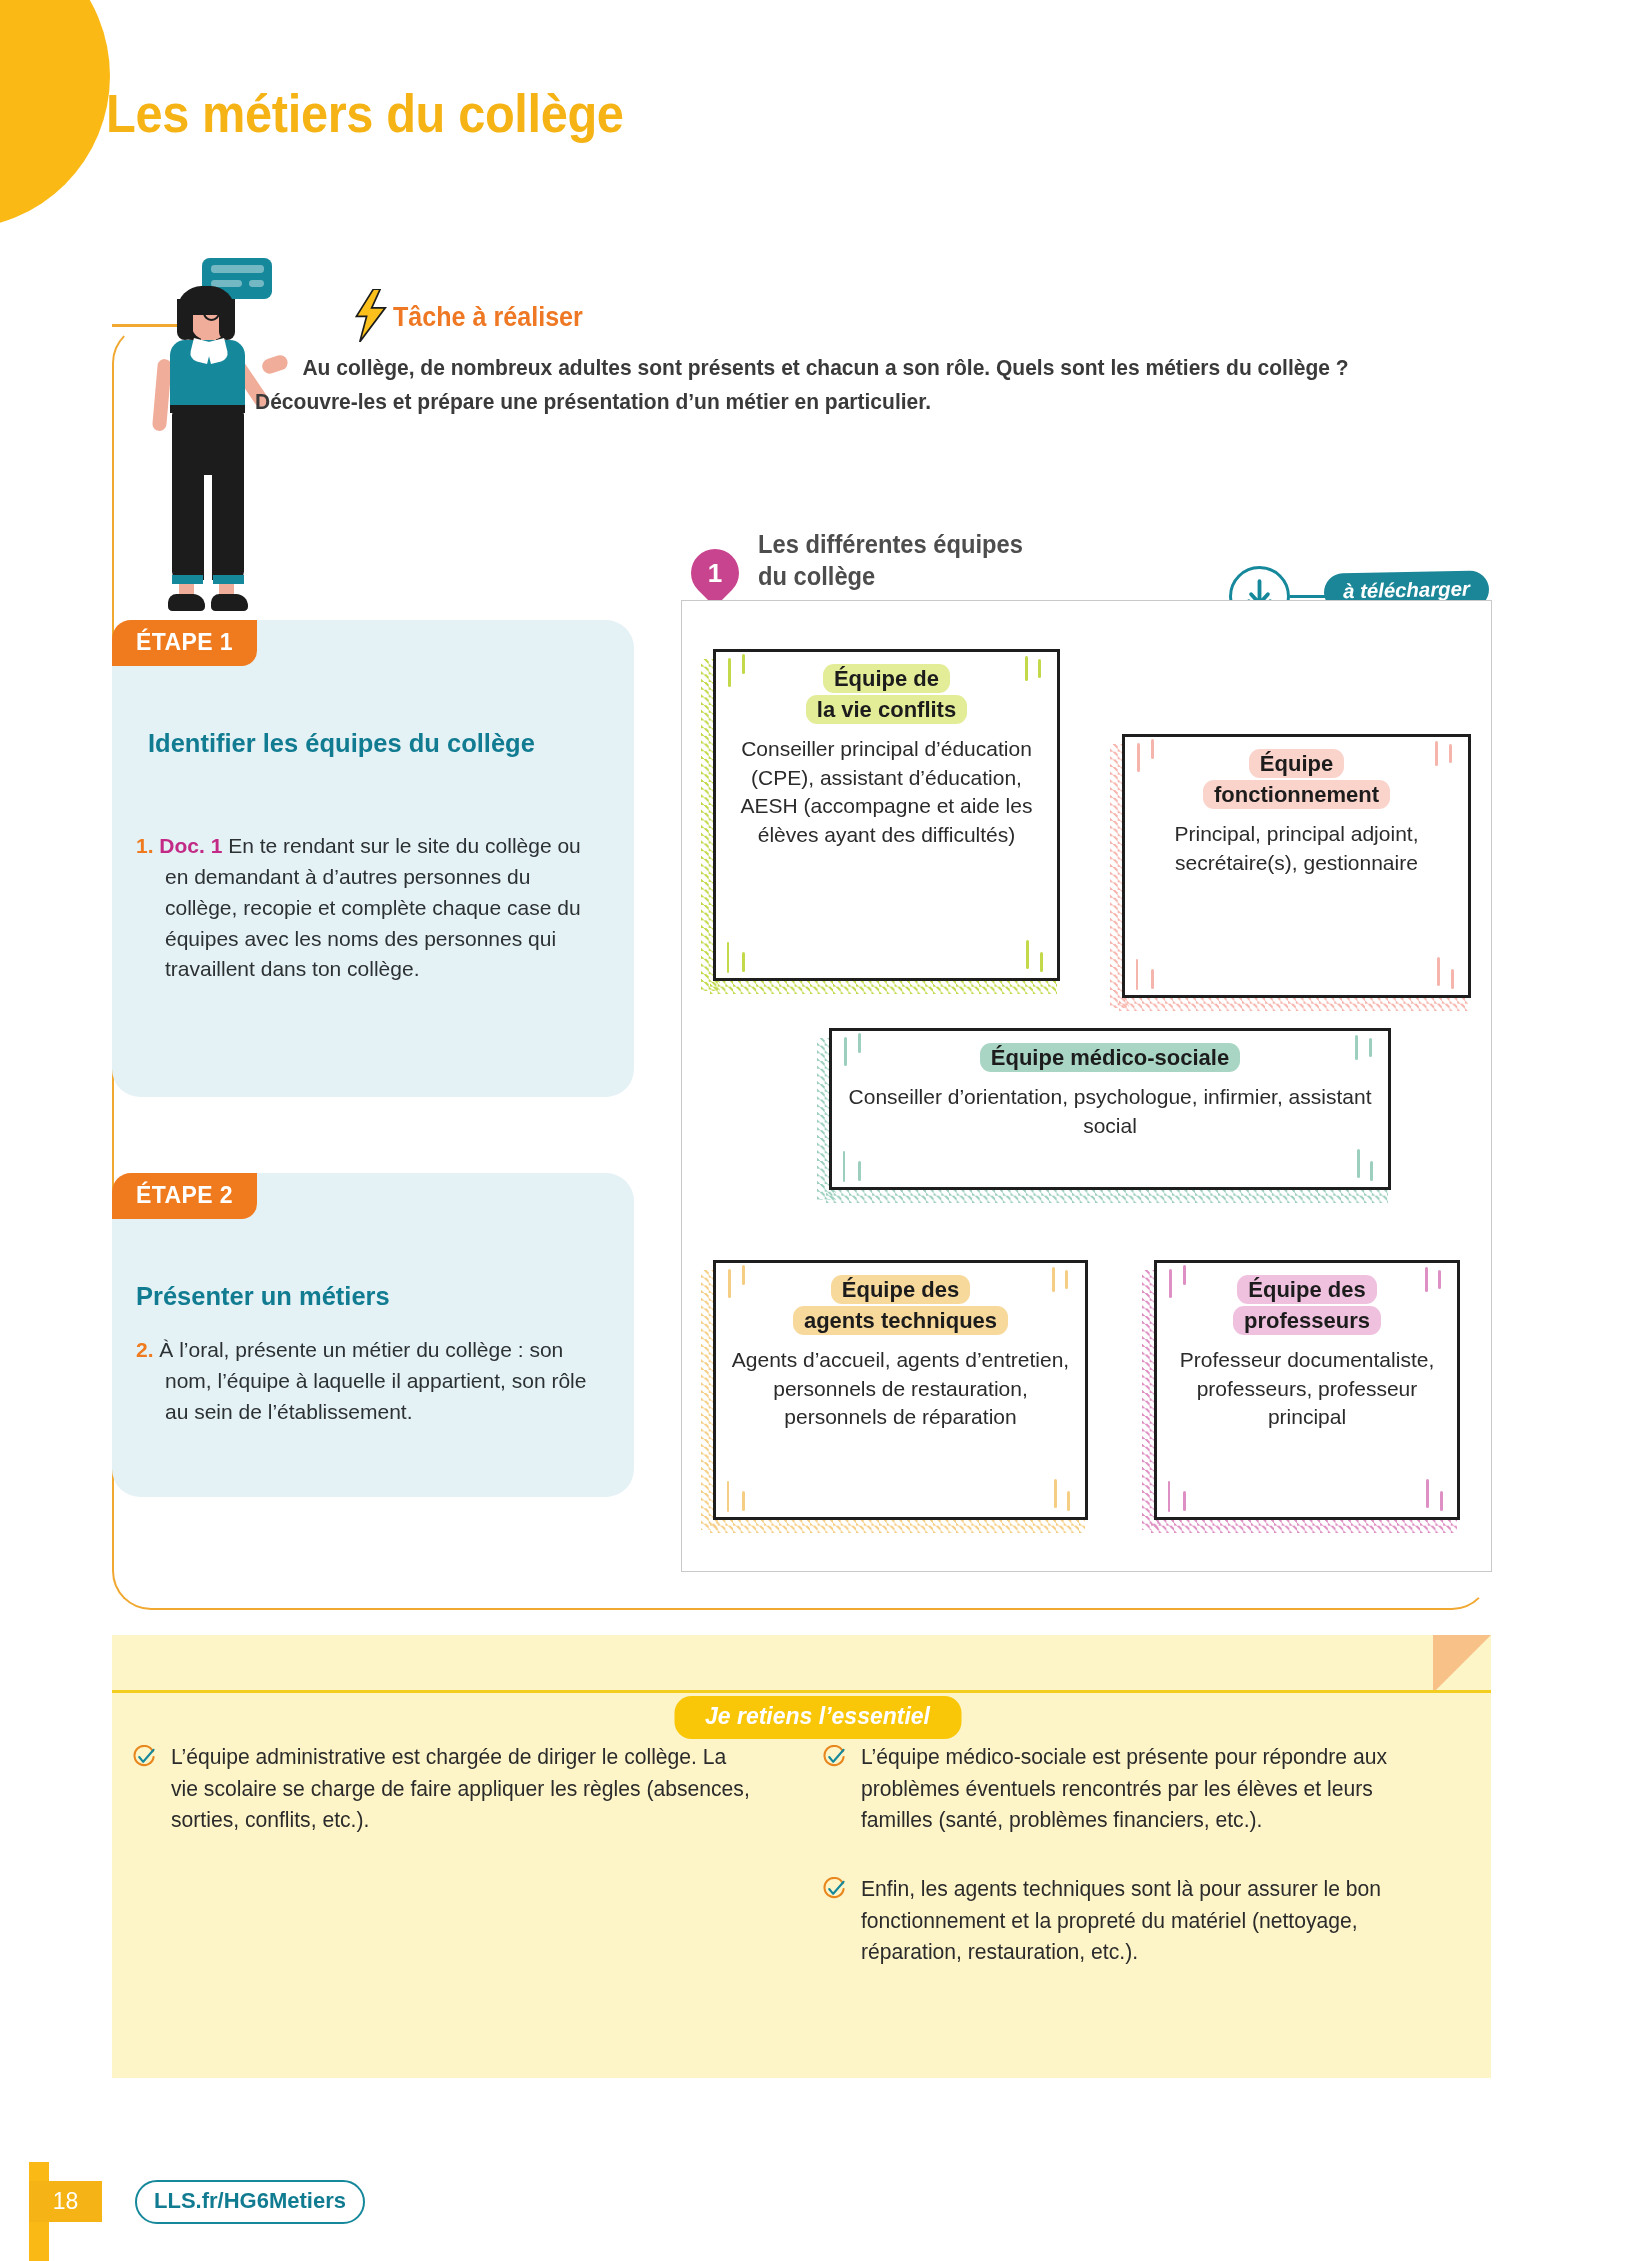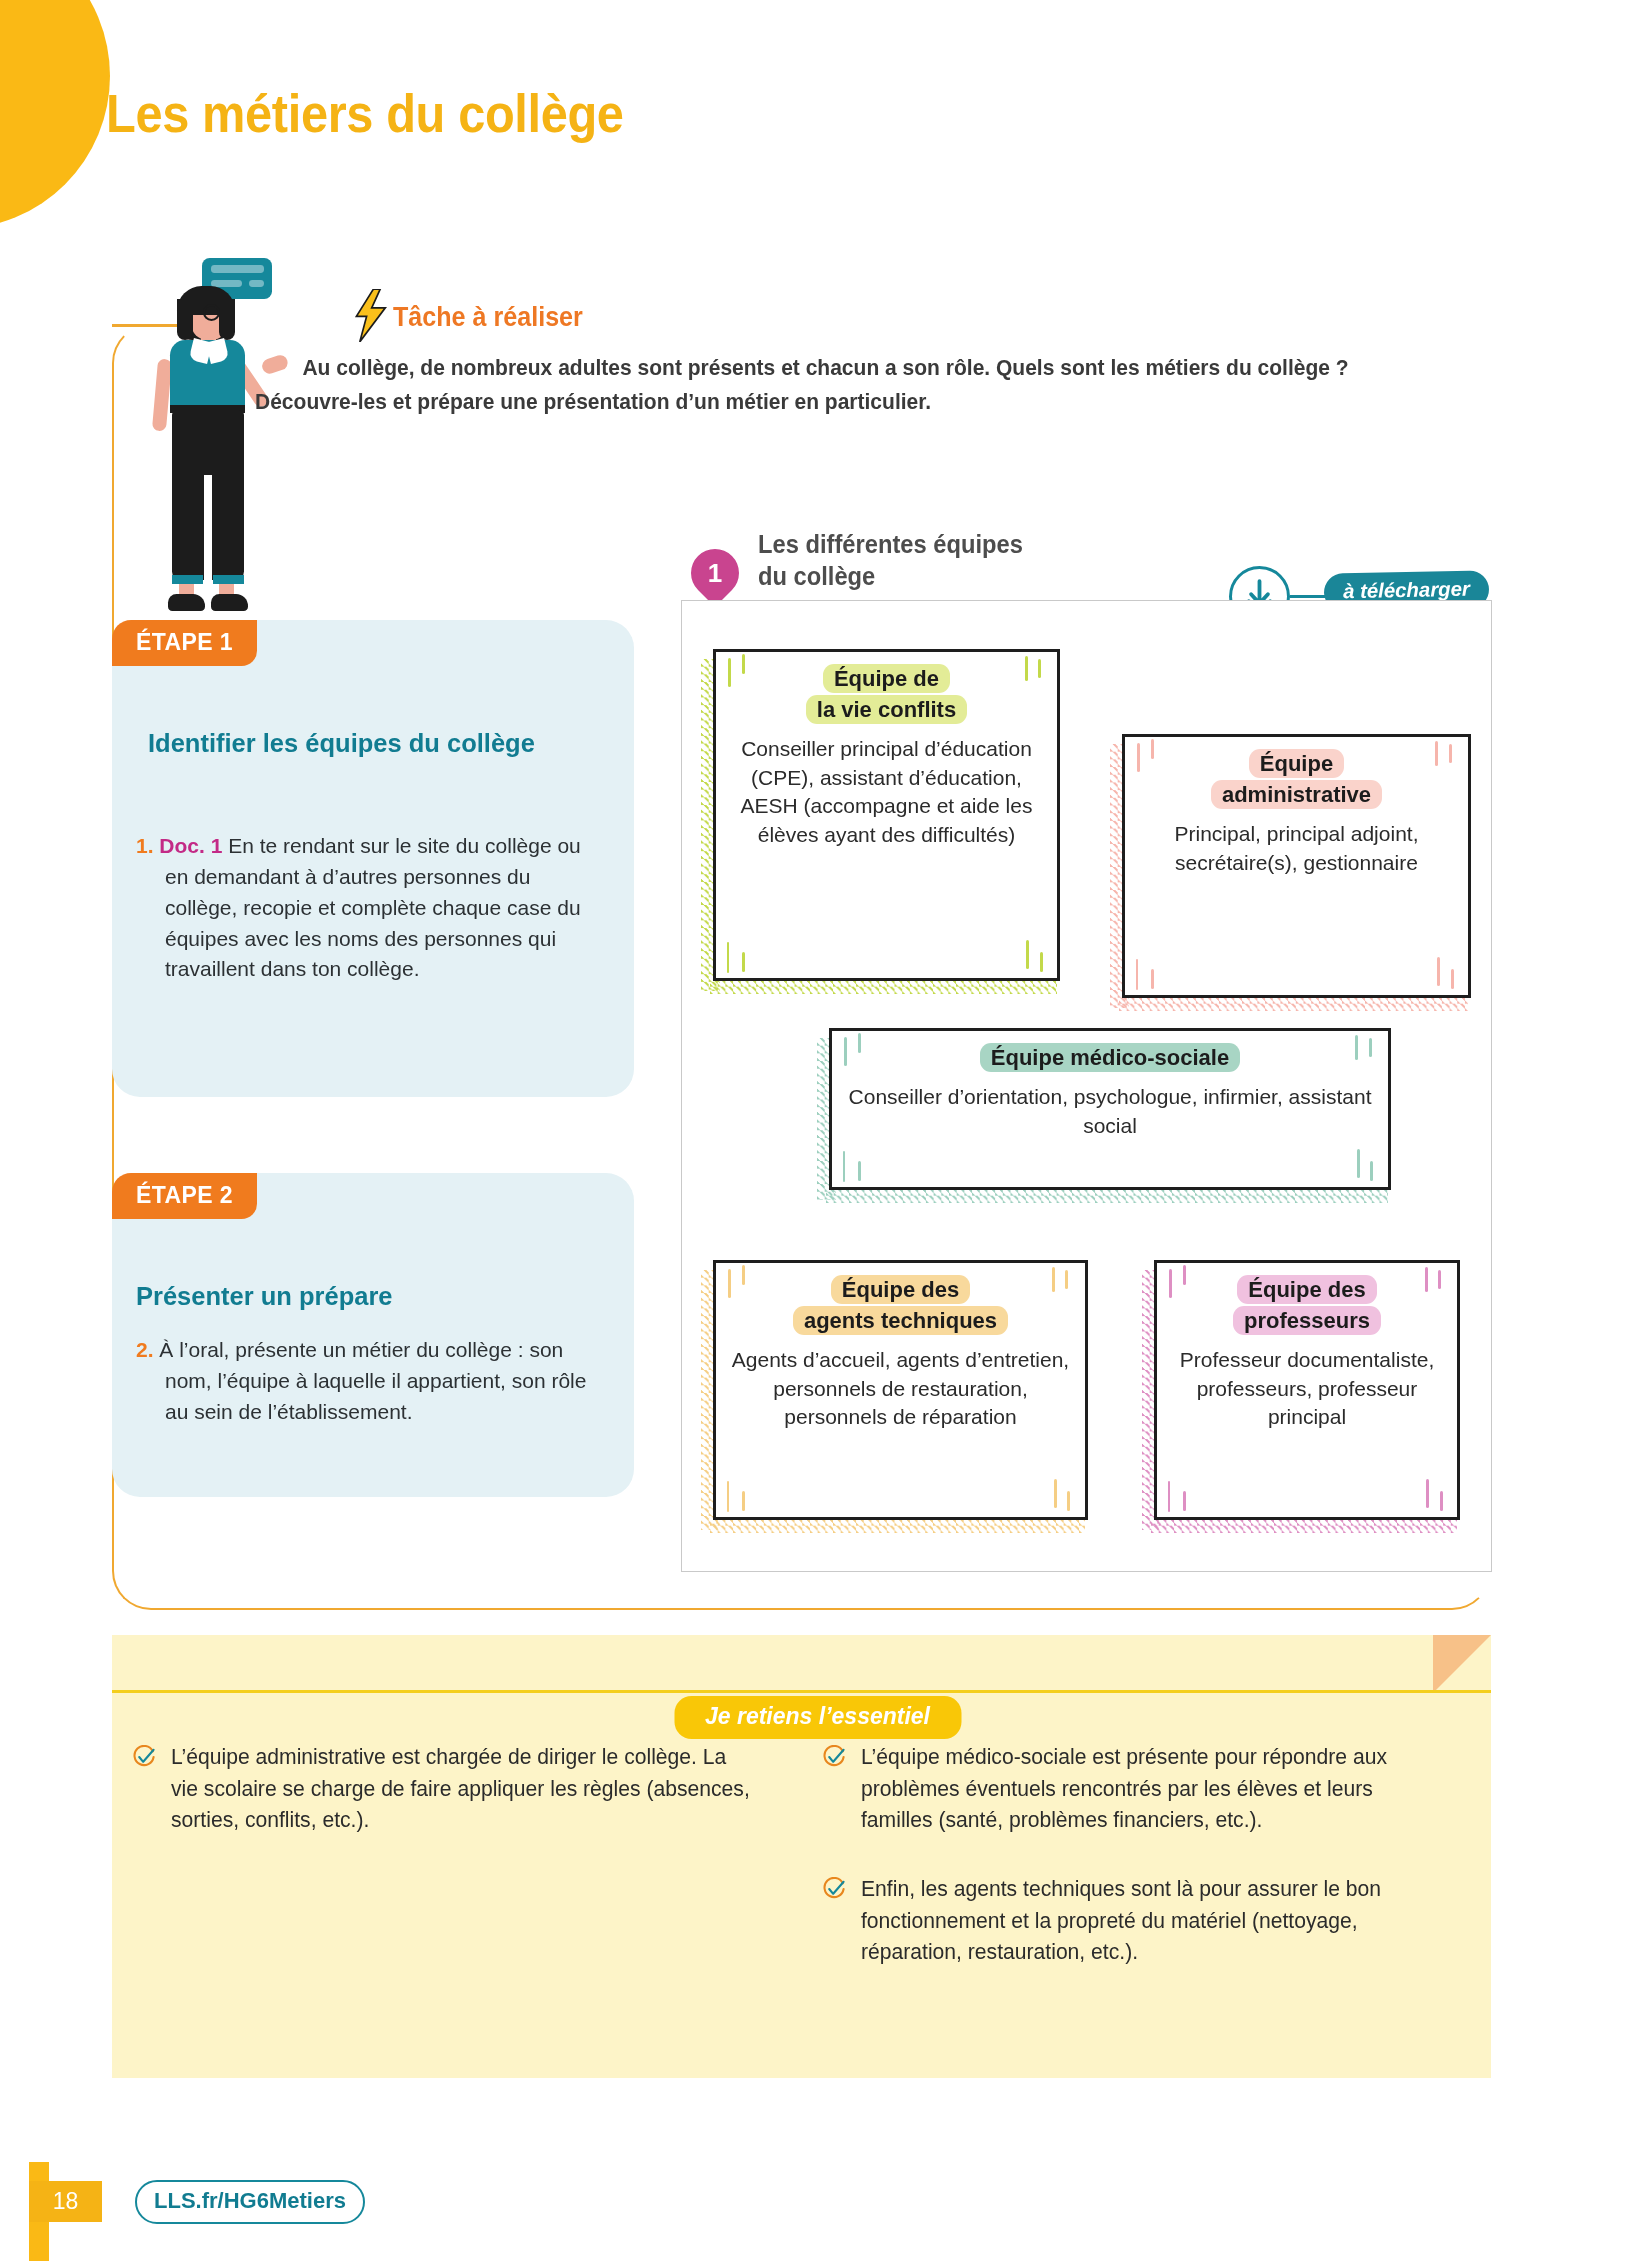--- a/index.html
+++ b/index.html
@@ -334,21 +334,21 @@
     <div class="step-q">
       <span class="q-hang">
         <span class="q-num">1.</span>
         <span class="q-doc">Doc. 1</span><span> En te rendant sur le site du collège ou en demandant à d’autres personnes du collège, recopie et complète chaque case du équipes avec les noms des personnes qui travaillent dans ton collège.</span>
       </span>
     </div>
   </div>
 
   <div class="step-card s2">
     <div class="step-tag">ÉTAPE 2</div>
-    <div class="step-title">Présenter un prépare</div>
+    <div class="step-title">Présenter un métiers</div>
     <div class="step-q">
       <span class="q-hang">
         <span class="q-num">2.</span>
         <span>À l’oral, présente un métier du collège : son nom, l’équipe à laquelle il appartient, son rôle au sein de l’établissement.</span>
       </span>
     </div>
   </div>
 
   <div class="doc-pin">
     <div class="doc-pin-shape"></div>
@@ -390,21 +390,21 @@
       <i class="tick" style="left: 327px; top: 303px; height: 20.4px; background: rgb(195, 217, 74);"></i>
     </div>
 
   <div class="tbox" id="box-admin">
     <div class="shadow" style="background-image: repeating-linear-gradient(45deg, rgb(246, 181, 172) 0px, rgb(246, 181, 172) 2.6px, transparent 2.6px, transparent 6.8px);"></div>
     <div class="shadow-b" style="background-image: repeating-linear-gradient(45deg, rgb(246, 181, 172) 0px, rgb(246, 181, 172) 2.6px, transparent 2.6px, transparent 6.8px);"></div>
     <div class="paper"></div>
     <div class="inner">
       <div class="tbox-title">
         <span style="background: rgb(250, 211, 203);">Équipe</span><br>
-        <span style="background: rgb(250, 211, 203);">administrative</span>
+        <span style="background: rgb(250, 211, 203);">fonctionnement</span>
       </div>
       <div class="tbox-body">Principal, principal adjoint, secrétaire(s), gestionnaire</div>
     </div>
   <i class="tick" style="left: 15.3px; top: 8.5px; height: 29px; background: rgb(246, 181, 172);"></i>
       <i class="tick" style="left: 29px; top: 5.1px; height: 20.4px; background: rgb(246, 181, 172);"></i>
       <i class="tick" style="left: 313px; top: 6.8px; height: 25.5px; background: rgb(246, 181, 172);"></i>
       <i class="tick" style="left: 327px; top: 10.2px; height: 19px; background: rgb(246, 181, 172);"></i>
       <i class="tick" style="left: 13.6px; top: 225px; height: 31px; background: rgb(246, 181, 172);"></i>
       <i class="tick" style="left: 29px; top: 235px; height: 20.4px; background: rgb(246, 181, 172);"></i>
       <i class="tick" style="left: 315px; top: 223px; height: 29px; background: rgb(246, 181, 172);"></i>

